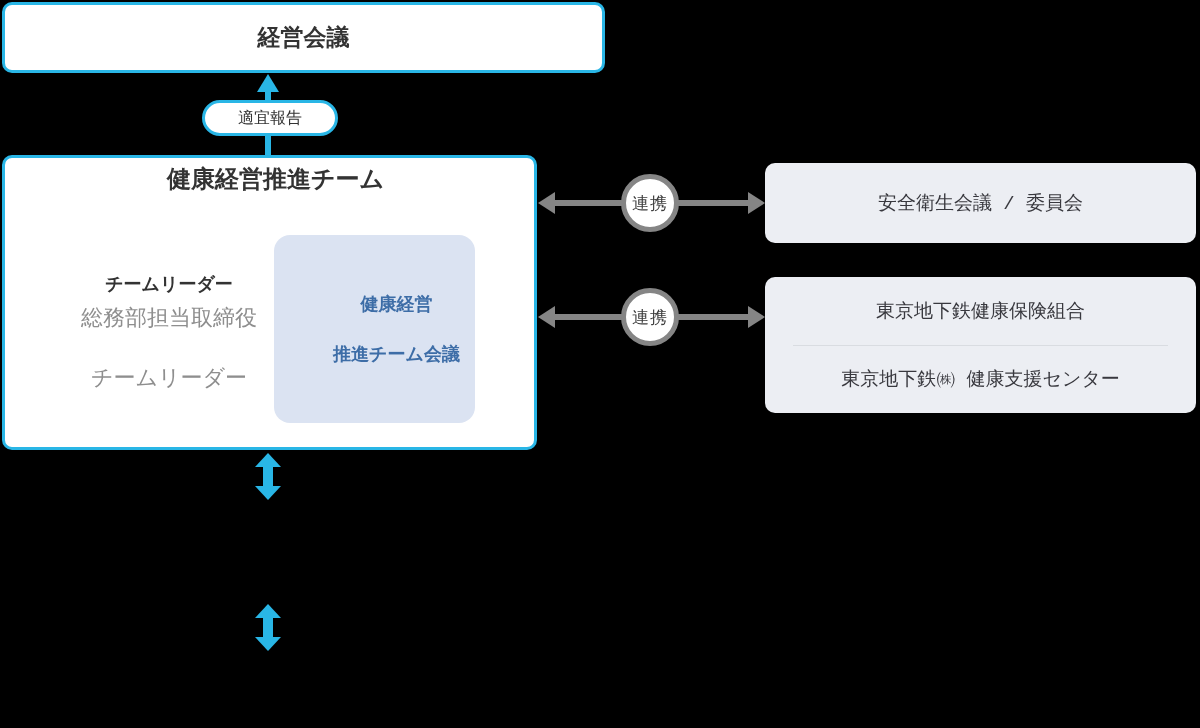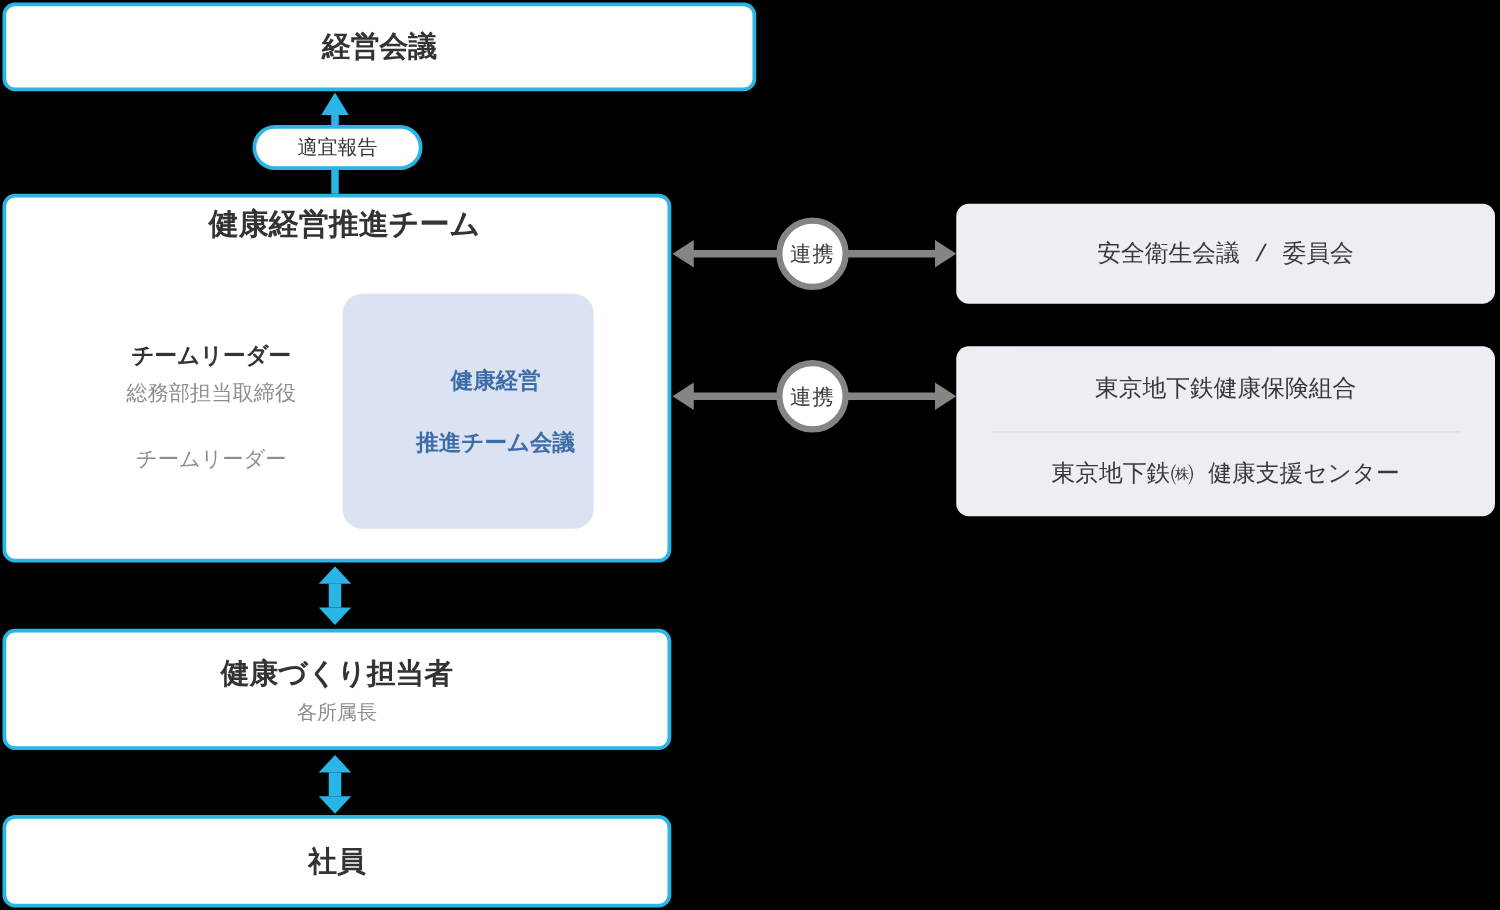--- a/index.html
+++ b/index.html
@@ -20,21 +20,21 @@
     border-left:11px solid transparent;border-right:11px solid transparent;
     border-bottom:18px solid var(--cyan,#29b6e6);}
   .pill{position:absolute;left:202px;top:100px;width:136px;height:36px;box-sizing:border-box;
     background:#fff;border:3px solid var(--cyan,#29b6e6);border-radius:20px;z-index:2;
     font-size:16px;font-weight:500;color:var(--text-dark,#333);}
   
   .team-box{left:2px;top:155px;width:535px;height:295px;}
   .team-title{text-align:center;margin-top:5px;font-size:24px;font-weight:700;color:var(--text-dark,#333);padding-left:12px;}
   .roles{position:absolute;left:16px;top:68px;width:296px;display:flex;flex-direction:column;gap:23px;text-align:center;margin-top:46px;}
   .role-title{font-size:18px;font-weight:700;color:var(--text-dark,#333);}
-  .role-detail{font-size:17px;color:var(--text-muted,#8e8e8e);margin-top:7px;}
+  .role-detail{font-size:22px;color:var(--text-muted,#8e8e8e);margin-top:7px;}
   .meeting-box{position:absolute;left:269px;top:77px;width:157px;height:188px;border-radius:16px;
     background:var(--inner-blue-bg,#dbe3f2);display:flex;flex-direction:column;align-items:center;justify-content:center;
     gap:26px;color:var(--inner-blue-text,#3d6da7);font-weight:700;font-size:18px;text-align:center;padding-left:44px;}
   
   .varrow{position:absolute;left:255px;width:26px;display:flex;flex-direction:column;align-items:center;}
   .varrow .t-up{width:0;height:0;border-left:13px solid transparent;border-right:13px solid transparent;
     border-bottom:14px solid var(--cyan,#29b6e6);}
   .varrow .shaft{width:10px;height:19px;background:var(--cyan,#29b6e6);}
   .varrow .t-down{width:0;height:0;border-left:13px solid transparent;border-right:13px solid transparent;
     border-top:14px solid var(--cyan,#29b6e6);}
@@ -100,28 +100,21 @@
     <div class="t-up"></div>
       <div class="shaft"></div>
       <div class="t-down"></div>
   </div>
   <div class="varrow varrow2">
     <div class="t-up"></div>
       <div class="shaft"></div>
       <div class="t-down"></div>
   </div>
 
-  <div class="box staff-box flexc">
-    <span class="node-label">健康づくり担当者</span>
-    <span class="staff-sub">各所属長</span>
-  </div>
 
-  <div class="box emp-box flexc">
-    <span class="node-label">社員</span>
-  </div>
 
   <div class="hconn hconnA">
     <div class="hline"></div>
     <div class="tri-left"></div>
     <div class="tri-right"></div>
     <div class="circle flexc">
       <span>連携</span>
     </div>
   </div>
 

